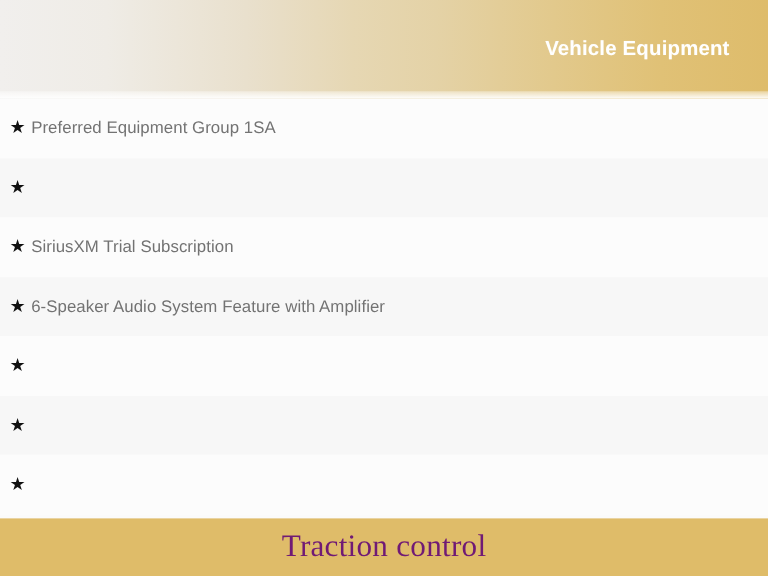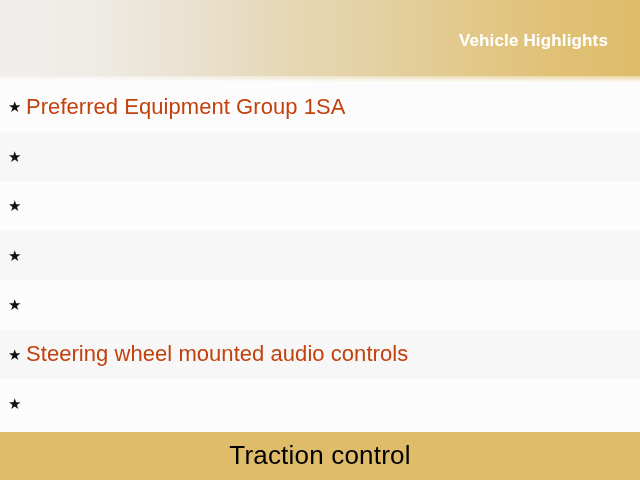--- a/index.html
+++ b/index.html
@@ -89,81 +89,83 @@
   .bullet-star {
     flex: 0 0 auto;
     width: 18px;
     color: #111111;
     font-size: 15px;
     line-height: 1;
     text-align: left;
     user-select: none;
   }
   .highlight-label {
-    color: #c2410c;
-    font-size: 22px;
+    color: #737373;
+    font-size: 14px;
     line-height: 1.1;
     white-space: nowrap;
     letter-spacing: 0.05px;
   }
 
   
   .footer {
     flex: 0 0 48px;
     height: 48px;
     background: #dfbc69;
     display: flex;
     align-items: center;
     justify-content: center;
   }
   .footer-title {
-    color: #000000;
+    color: #701a75;
     font-size: 26px;
     line-height: 1;
     letter-spacing: 0.2px;
     white-space: nowrap;
     padding-bottom: 2px;
+    font-family: Liberation Serif, serif;
   }
 </style>
 </head>
 <body>
 
 <div class="slide">
 
   <div class="header">
-    <div class="header-title">Vehicle Highlights</div>
+    <div class="header-title">Vehicle Equipment</div>
     <div class="header-fade"></div>
   </div>
 
   <ul class="highlights">
 
     <li class="highlight-row">
       <span class="bullet-star">★</span>
       <span class="highlight-label">Preferred Equipment Group 1SA</span>
     </li>
 
     <li class="highlight-row">
       <span class="bullet-star">★</span>
     </li>
 
     <li class="highlight-row">
       <span class="bullet-star">★</span>
+      <span class="highlight-label">SiriusXM Trial Subscription</span>
+    </li>
+
+    <li class="highlight-row">
+      <span class="bullet-star">★</span>
+      <span class="highlight-label">6-Speaker Audio System Feature with Amplifier</span>
     </li>
 
     <li class="highlight-row">
       <span class="bullet-star">★</span>
     </li>
 
     <li class="highlight-row">
       <span class="bullet-star">★</span>
-    </li>
-
-    <li class="highlight-row">
-      <span class="bullet-star">★</span>
-      <span class="highlight-label">Steering wheel mounted audio controls</span>
     </li>
 
     <li class="highlight-row">
       <span class="bullet-star">★</span>
     </li>
 
   </ul>
 
   <div class="footer">
     <div class="footer-title">Traction control</div>

